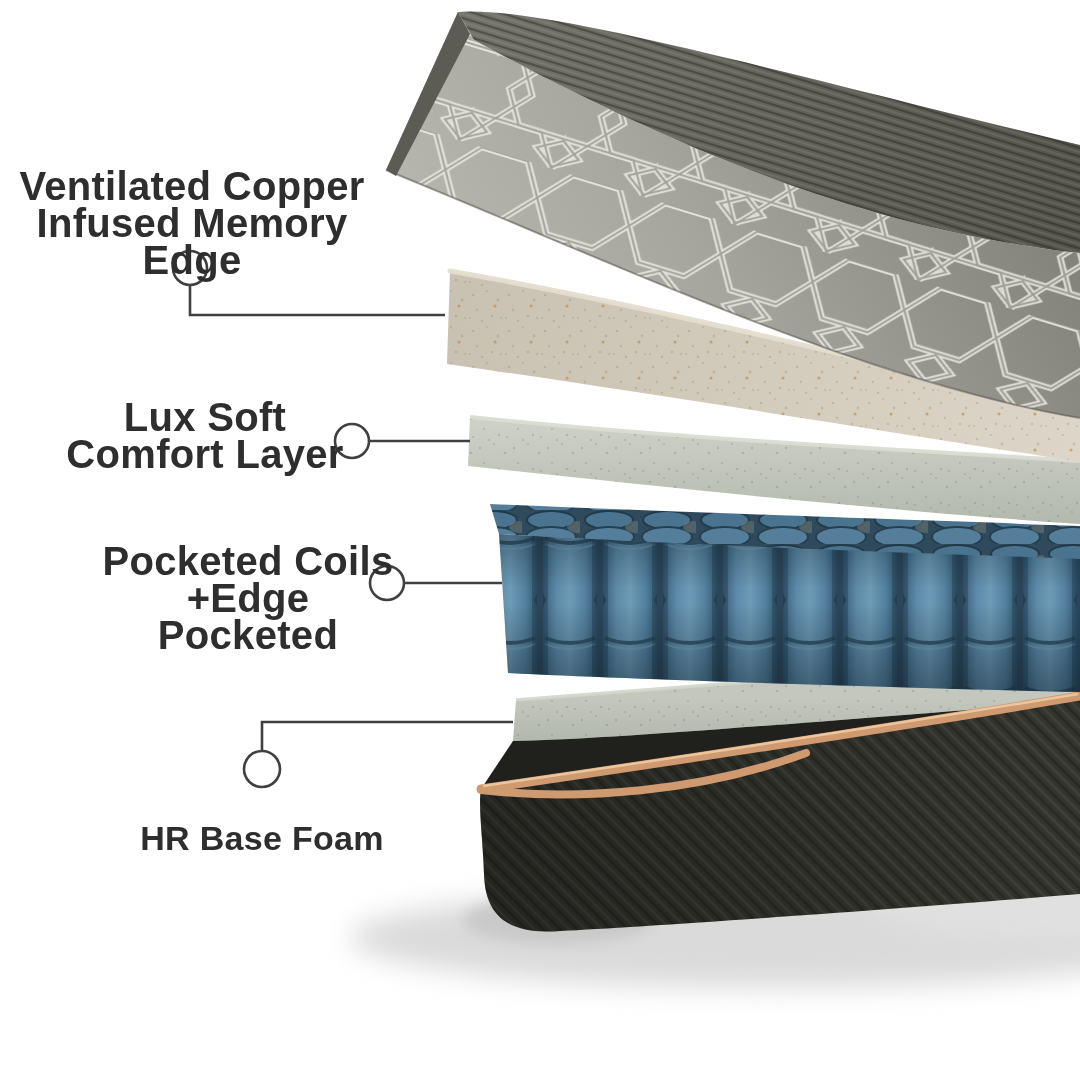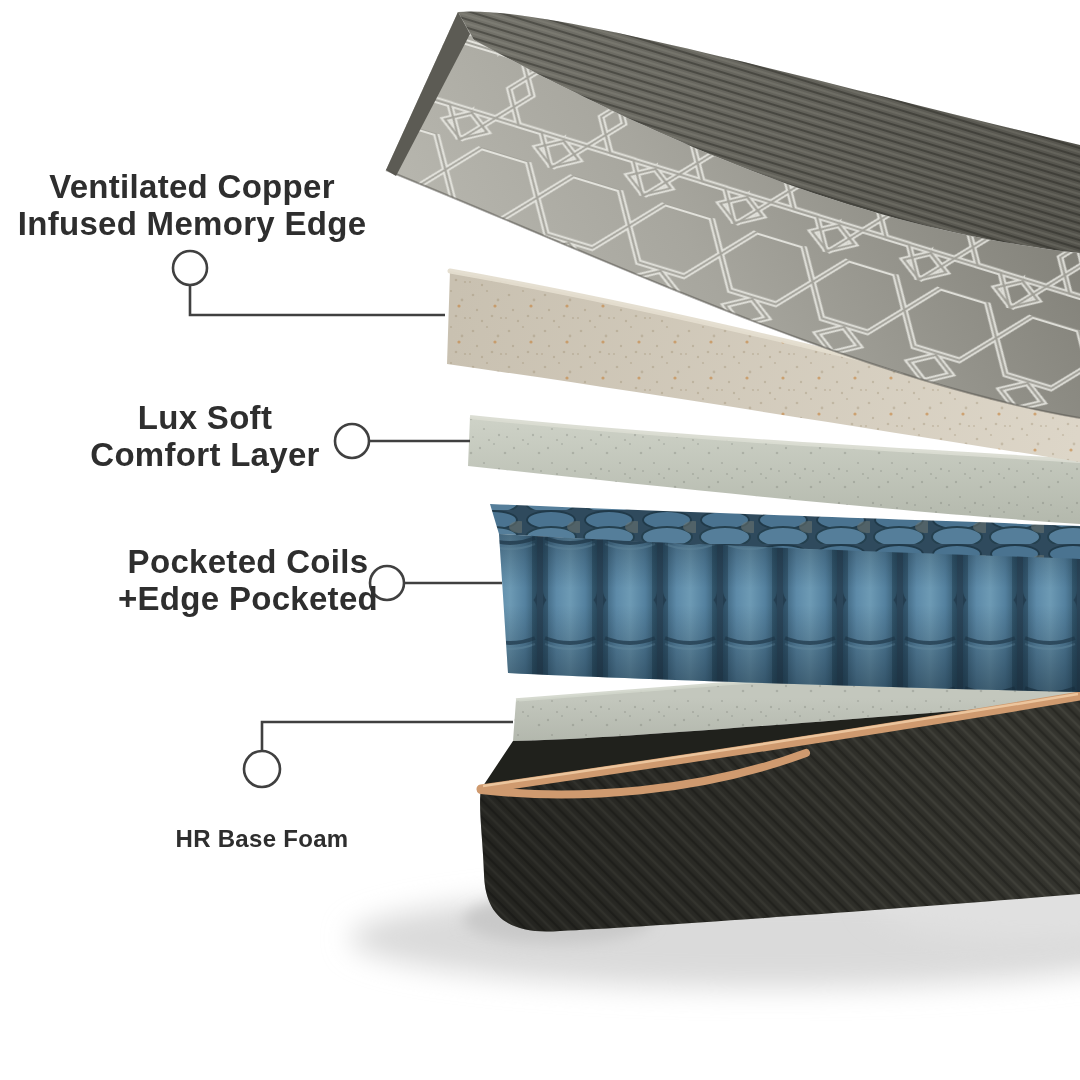--- a/index.html
+++ b/index.html
@@ -1,25 +1,25 @@
 <!DOCTYPE html>
 <html><head>
 <meta charset="utf-8">
 <style>
   html,body{margin:0;padding:0;background:#ffffff;}
   #stage{position:relative;width:1080px;height:1080px;background:#ffffff;overflow:hidden;
          font-family:"Liberation Sans",sans-serif;}
   #art{position:absolute;left:0;top:0;width:1080px;height:1080px;}
-  .label{position:absolute;color:#2e2e2e;font-weight:600;font-size:33px;line-height:37px;
+  .label{position:absolute;color:#2e2e2e;font-weight:600;font-size:40px;line-height:37px;
          letter-spacing:.3px;text-align:center;}
   .label span{display:block;}
   #label-memory-foam{left:8px;top:168px;width:368px;}
   #label-comfort{left:40px;top:399px;width:330px;}
   #label-coils{left:98px;top:543px;width:300px;}
-  #label-base-foam{left:112px;top:820px;width:300px;font-size:24px;}
+  #label-base-foam{left:112px;top:820px;width:300px;font-size:34px;}
 </style>
 </head>
 <body>
 
 <div id="stage">
 
   <svg id="art" viewBox="0 0 1080 1080" xmlns="http://www.w3.org/2000/svg">
     <defs>
       <filter id="soft" x="-60%" y="-60%" width="220%" height="220%">
         <feGaussianBlur stdDeviation="14"></feGaussianBlur>

